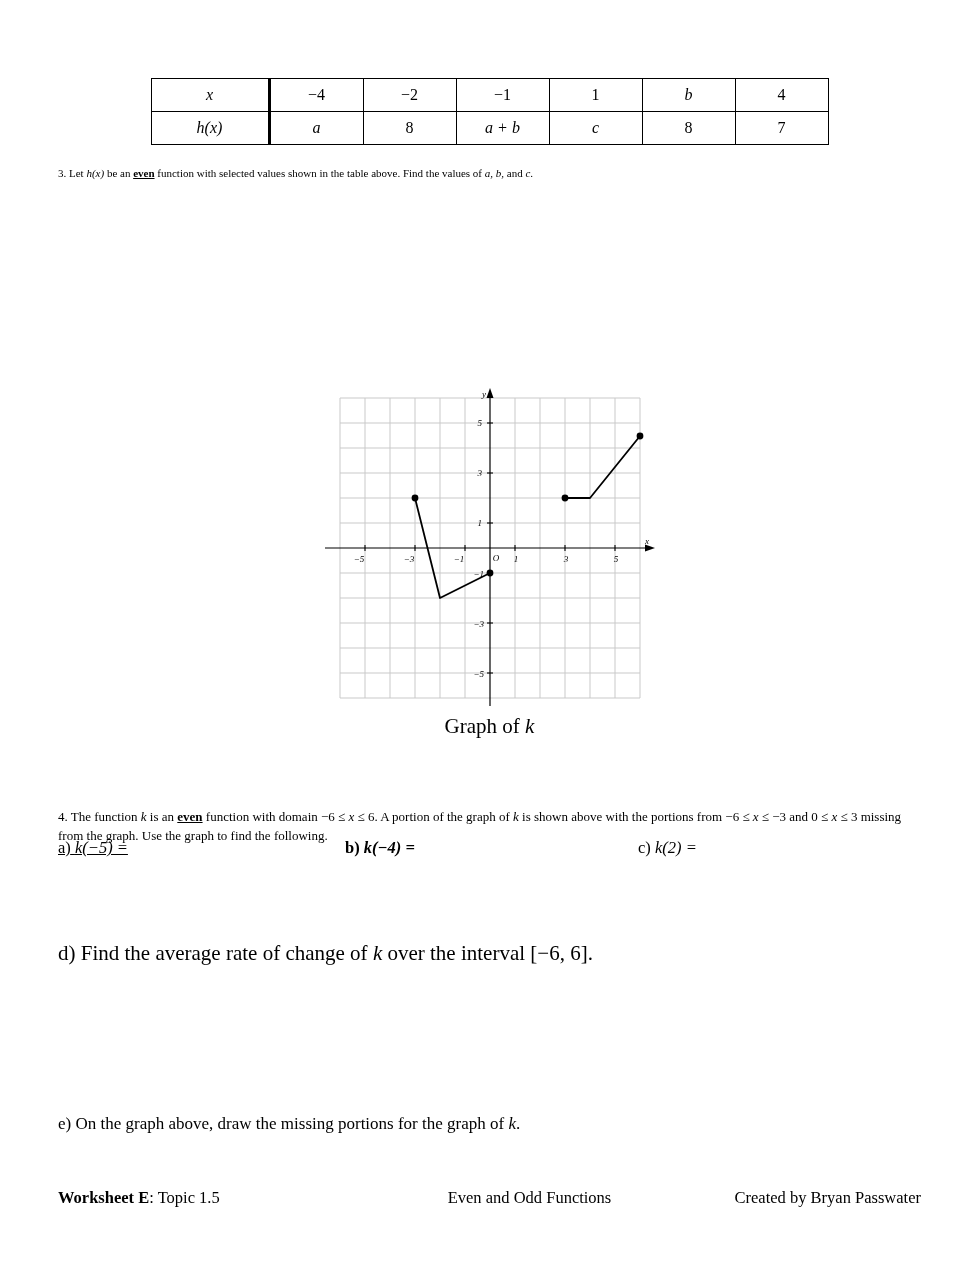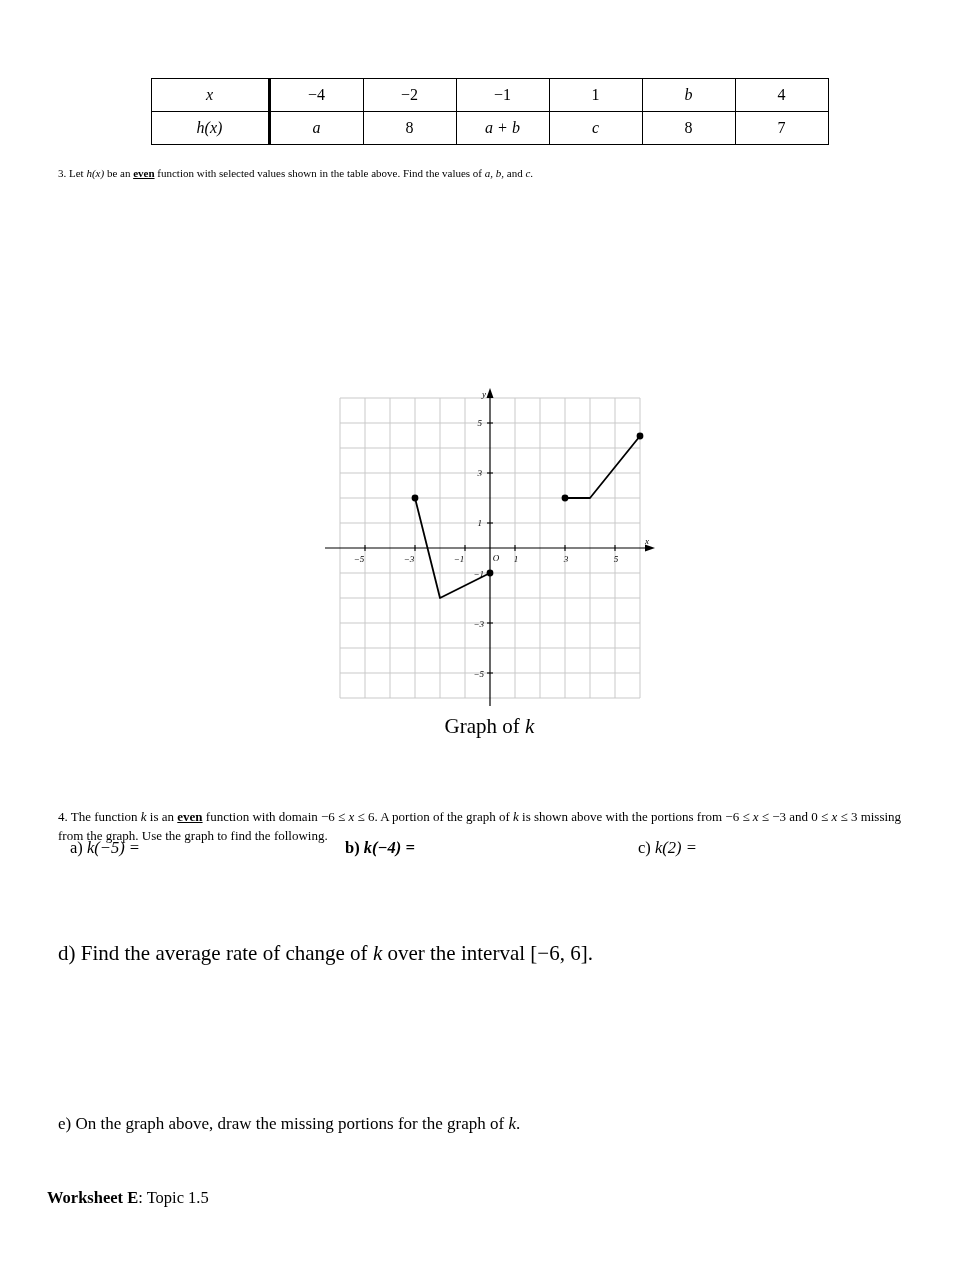--- a/index.html
+++ b/index.html
@@ -100,21 +100,21 @@
     position: absolute;
     left: 58px;
     right: 58px;
     top: 838px;
     font-size: 16.5px;
   }
   .parts .col {
     position: absolute;
     top: 0;
   }
-  .parts .cola { left: 12px; }
+  .parts .cola { left: 0; text-decoration: underline; }
   .parts .colb { left: 287px; font-weight: bold; }
   .parts .colc { left: 580px; }
 
   .qd {
     position: absolute;
     left: 58px;
     right: 58px;
     top: 941px;
     font-size: 21px;
   }
@@ -122,21 +122,21 @@
     position: absolute;
     left: 58px;
     right: 58px;
     top: 1114px;
     font-size: 17px;
   }
 
   
   .footer {
     position: absolute;
-    left: 47px;
+    left: 58px;
     right: 58px;
     top: 1188px;
     font-size: 16.5px;
     display: flex;
     align-items: baseline;
   }
   .footer .f-left { width: 340px; }
   .footer .f-mid { flex: 1; text-align: center; }
   .footer .f-right { width: 260px; text-align: right; }
   .footer b { font-weight: bold; }
@@ -290,15 +290,17 @@
     <span>Find the average rate of change of </span><span class="ital">k</span><span> over the interval [−6, 6].</span>
   </div>
 
   <div class="qe">
     <span>e)</span>
     <span>On the graph above, draw the missing portions for the graph of </span><span class="ital">k</span><span>.</span>
   </div>
 
   <div class="footer">
     <div class="f-left"><b>Worksheet E</b><span>: Topic 1.5</span></div>
+    <div class="f-mid">Even and Odd Functions</div>
+    <div class="f-right">Created by Bryan Passwater</div>
   </div>
 
 </div>
 
 </body></html>

